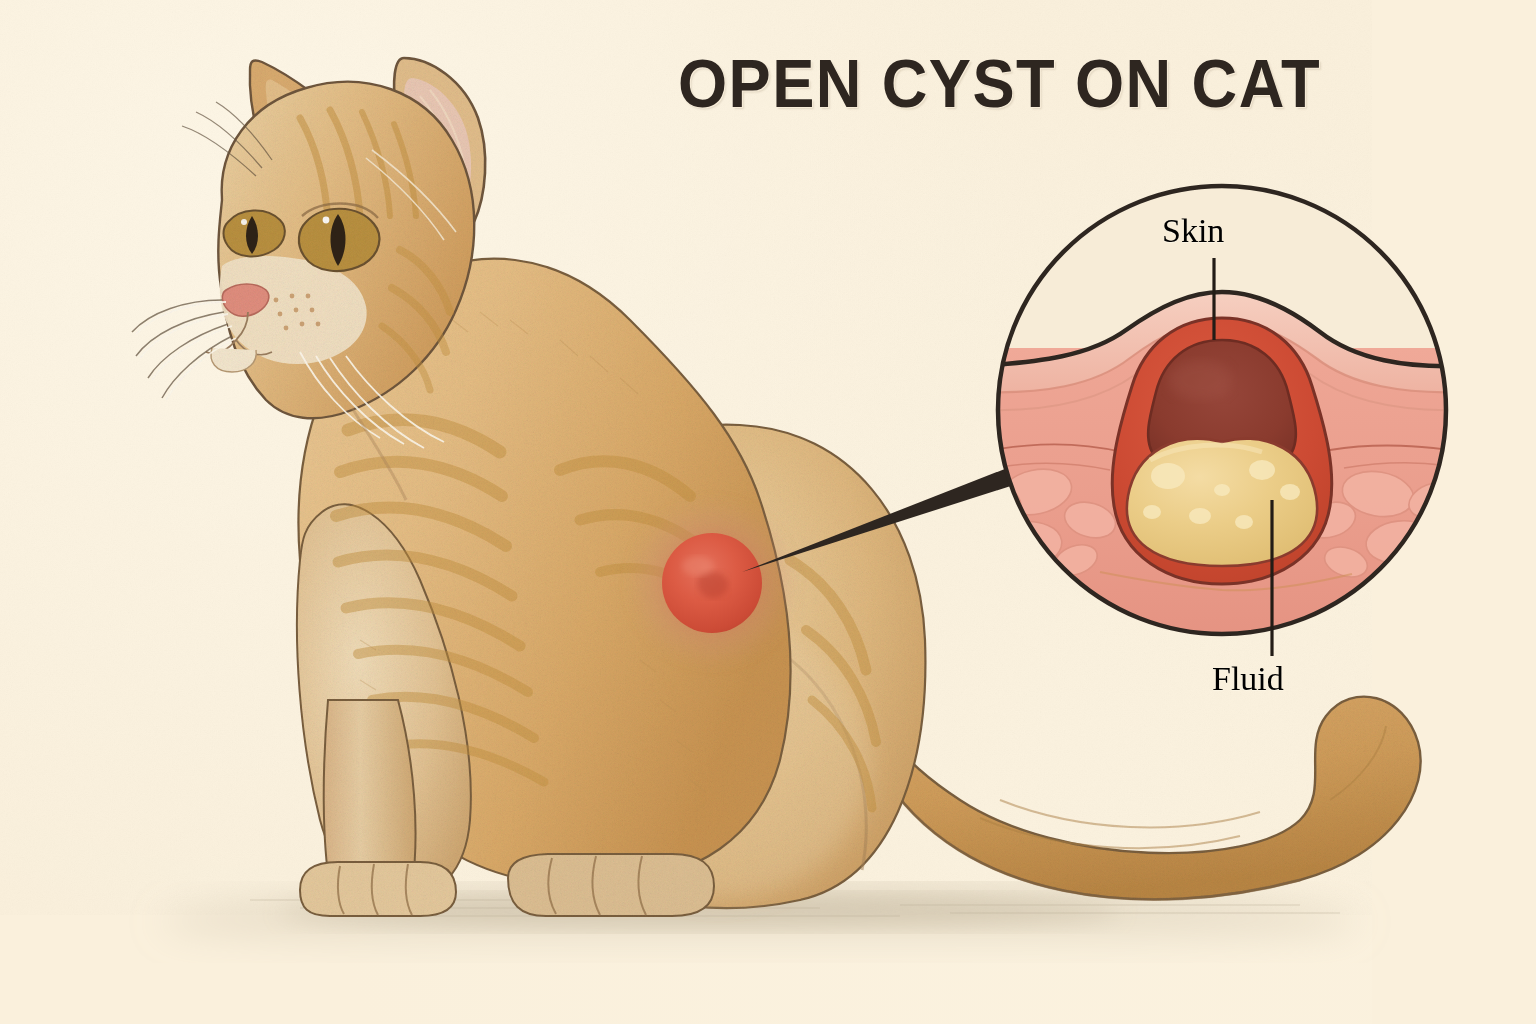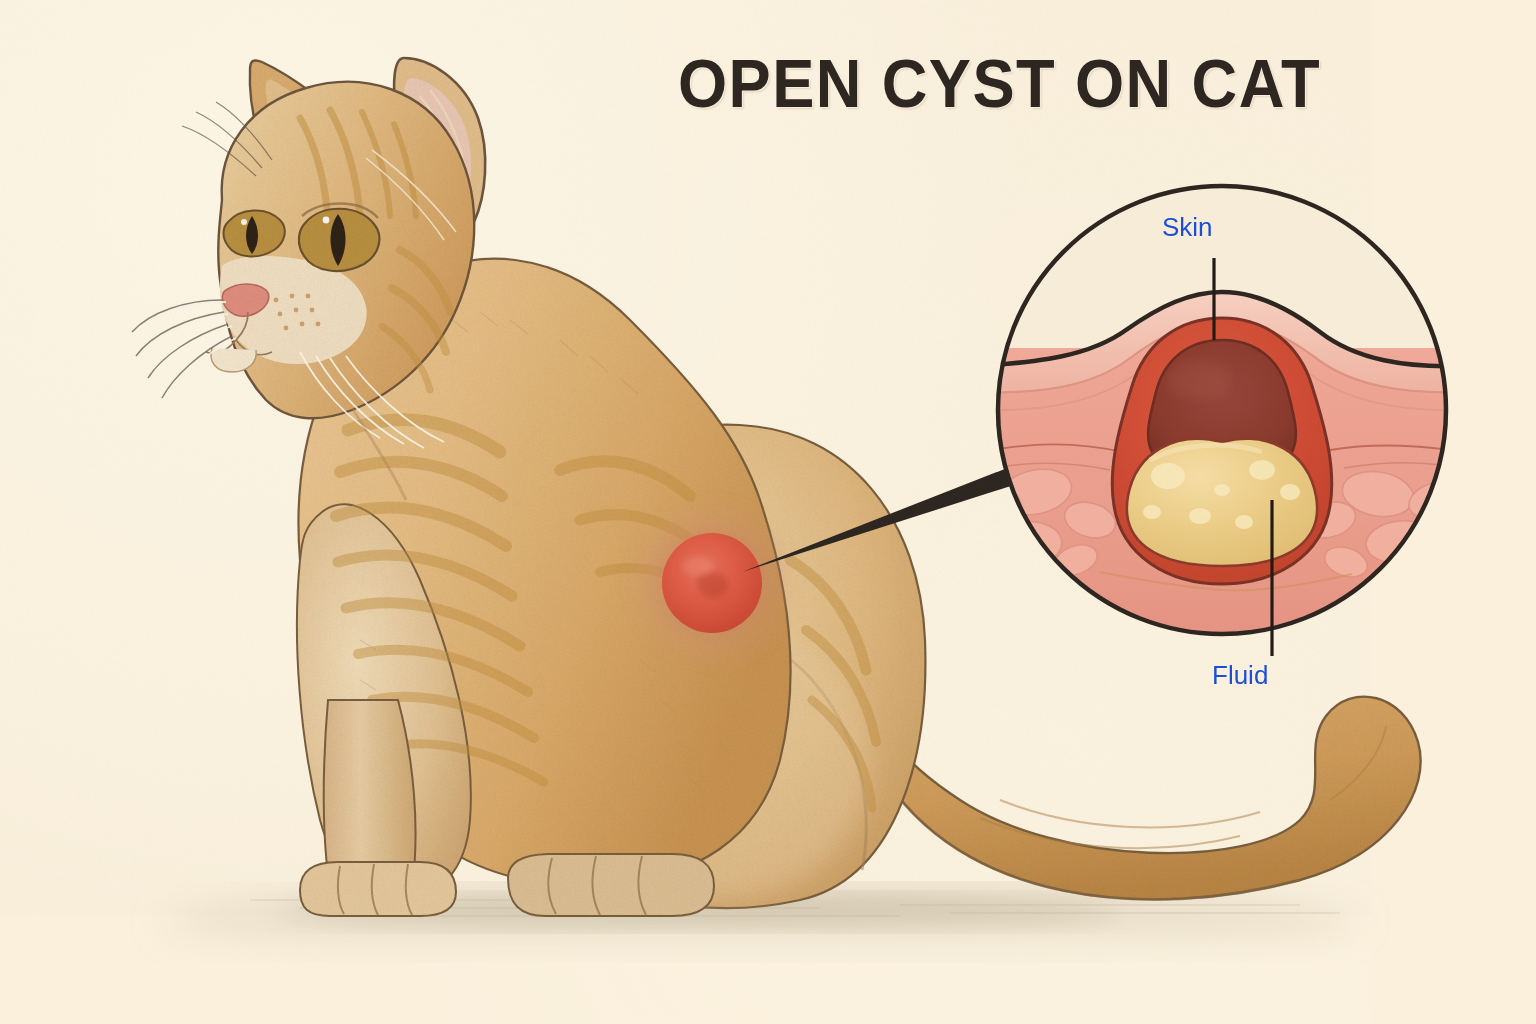--- a/index.html
+++ b/index.html
@@ -34,22 +34,22 @@
     color:#2e2620;
     font-family:"Liberation Sans","DejaVu Sans",sans-serif;
     transform:scaleX(.93);transform-origin:left top;
     text-shadow:1px 1px 0 rgba(250,240,220,.85), 2px 2px 2px rgba(120,100,70,.18);
     white-space:nowrap;
   }
 
   
   .ilabel{
     position:absolute;
-    font-size:26px;color:#1d4ed8;
-    font-family:Liberation Sans, sans-serif;
+    font-size:34px;color:#000000;
+    font-family:Liberation Serif, serif;
     text-shadow:0 1px 0 rgba(252,245,228,.9);
     white-space:nowrap;
   }
   #label-skin{left:1162px;top:212px;}
   #label-fluid{left:1212px;top:660px;}
 </style>
 </head>
 <body>
 
 <div id="stage">

